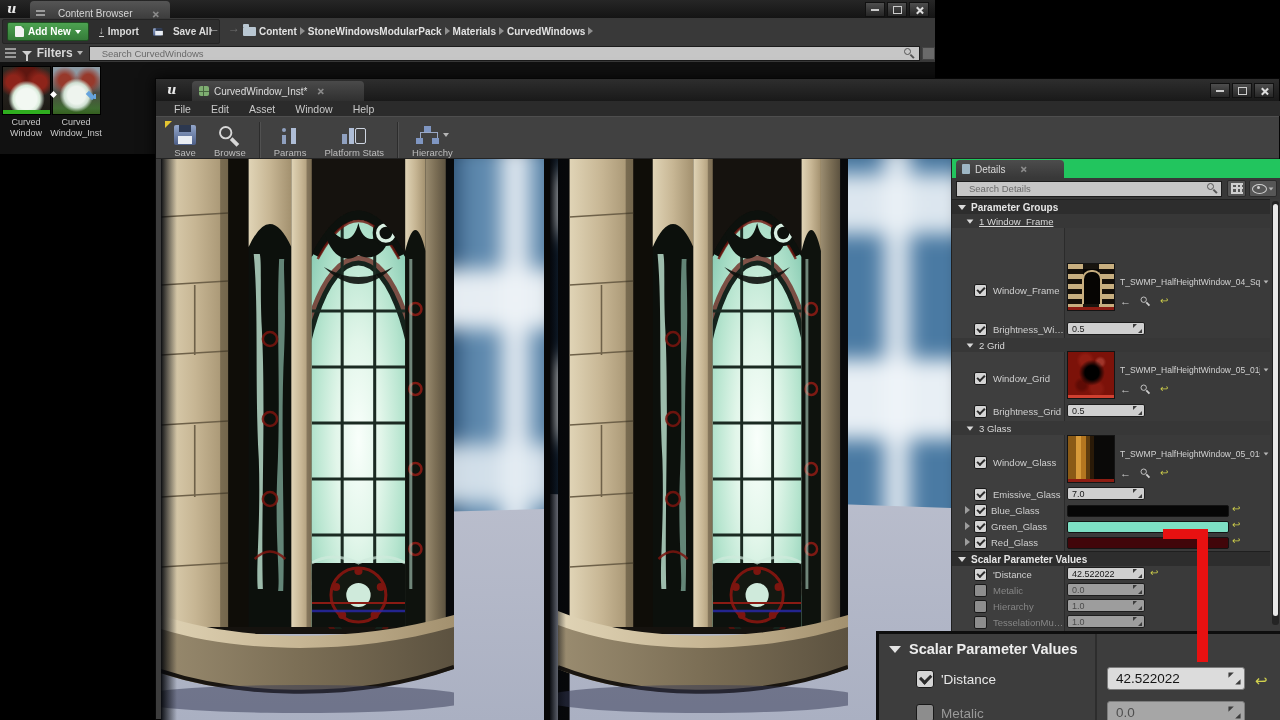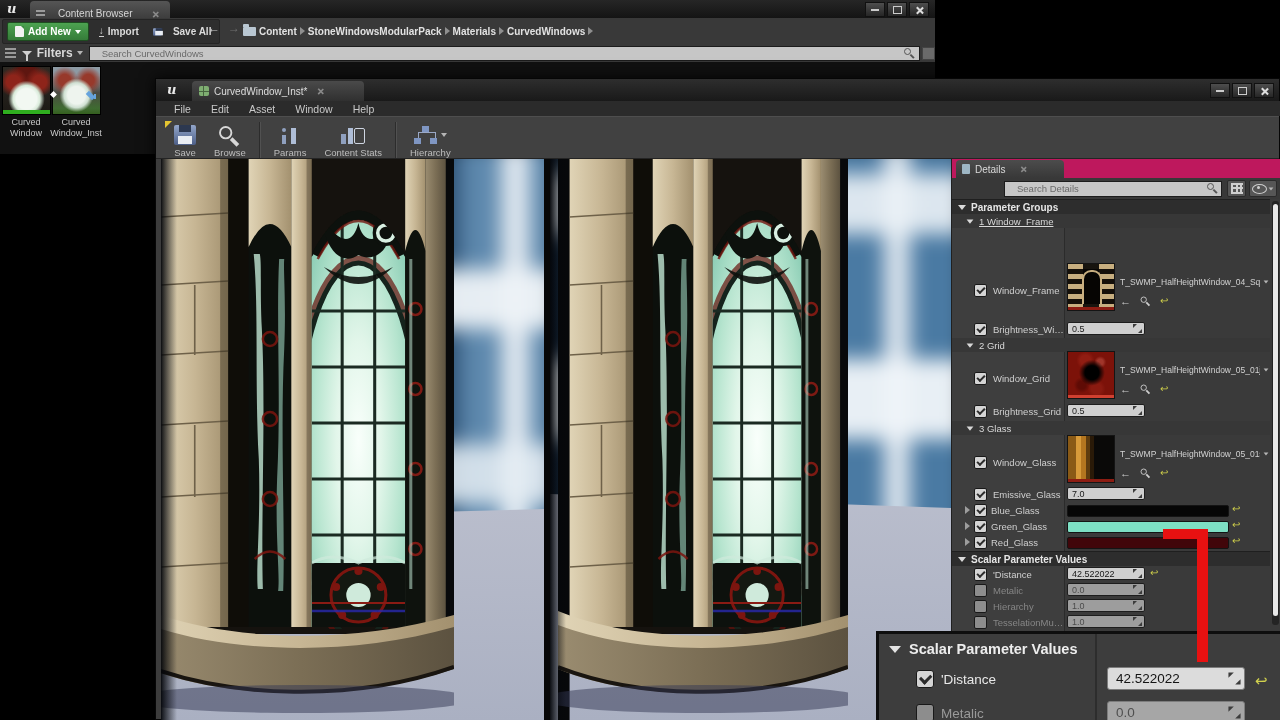--- a/index.html
+++ b/index.html
@@ -128,21 +128,21 @@
     linear-gradient(90deg, rgba(240,244,248,0) 0 62%, rgba(240,244,248,.85) 62% 67%, rgba(240,244,248,0) 67% 81%, rgba(240,244,248,.9) 81% 87%, rgba(240,244,248,0) 87%),
     linear-gradient(90deg,#0b1624 0 5%, #1e3a57 5% 52%, #4a7aa3 52% 100%);}
   .floor{position:absolute;left:0;right:0;bottom:0;background:linear-gradient(180deg,#b9bdcc,#aab0c2);}
   .floor.fl{top:350px;clip-path:polygon(0 10px,100% 0,100% 100%,0 100%);}
   .floor.fr{top:335px;clip-path:polygon(0 0,100% 14px,100% 100%,0 100%);}
   .edge-dark{position:absolute;left:0;top:0;width:16px;height:100%;background:linear-gradient(90deg,rgba(4,6,10,.95),rgba(4,6,10,0));}
   svg.win{position:absolute;top:0;height:562px;}
 
   
   #details{position:absolute;left:795px;top:80px;width:330px;height:472px;background:#3a3a3a;border-left:1px solid #202020;box-sizing:border-box;font-size:9.5px;color:#cfcfcf;}
-  .dt-tabbar{position:absolute;left:0;top:0;width:100%;height:19px;background:#be185d;}
+  .dt-tabbar{position:absolute;left:0;top:0;width:100%;height:19px;background:#22c55e;}
   .dttab{position:absolute;left:4px;top:1px;width:96px;height:18px;background:linear-gradient(#4c4c4c,#383838);border-radius:4px 4px 0 0;display:flex;align-items:center;gap:5px;padding:0 6px;color:#d9d9d9;font-size:10px;}
   .dt-search{position:absolute;left:0;top:19px;width:100%;height:21px;background:#383838;display:flex;align-items:center;gap:3px;padding:0 4px;box-sizing:border-box;}
   .iconbtn{width:17px;height:15px;background:#565656;border:1px solid #2a2a2a;border-radius:2px;display:flex;align-items:center;justify-content:center;gap:1px;}
   .dt-body{position:absolute;left:0;top:40px;width:100%;height:432px;overflow:hidden;}
   .lcolbg{position:absolute;left:0;top:0;width:112px;height:100%;background:#3e3e3e;}
   .coldiv{position:absolute;left:112px;top:0;width:1px;height:100%;background:#2b2b2b;}
   .cat{position:absolute;left:0;width:318px;height:15px;background:#2d2d2d;border-top:1px solid #1f1f1f;display:flex;align-items:center;gap:5px;padding-left:6px;font-weight:bold;font-size:10px;color:#e6e6e6;box-sizing:border-box;}
   .sub{position:absolute;left:0;width:318px;height:14px;background:#373737;display:flex;align-items:center;gap:5px;padding-left:14px;color:#d9d9d9;box-sizing:border-box;}
   .lrow{position:absolute;left:0;width:112px;display:flex;align-items:center;gap:6px;padding-left:22px;box-sizing:border-box;}
   .lrow.witharrow{padding-left:13px;gap:4px;}
@@ -432,21 +432,21 @@
             </span>
           </span>
         <span>Params</span>
       </div>
       <div class="tbbig">
         <span class="ic">
             <span class="pstats">
               <span class="phone"></span>
             </span>
           </span>
-        <span>Content Stats</span>
+        <span>Platform Stats</span>
       </div>
       <div class="vsep"></div>
       <div class="tbbig">
         <span class="ic row" style="gap:3px;">
           <span class="hier">
               <i class="n1"></i>
               <i class="n2"></i>
               <i class="n3"></i>
             </span>
           <span class="cdown"></span>
@@ -477,21 +477,21 @@
 
     <div id="details">
       <div class="dt-tabbar">
         <div class="dttab">
           <span class="docico"></span>
           <span>Details</span>
           <span class="xicon" style="color:#8a8a8a;transform:scale(.75);margin-left:8px;"></span>
         </div>
       </div>
       <div class="dt-search">
-        <input class="searchbox" style="flex: 1 1 0%; height: 14px; margin-left: 48px;" readonly="" placeholder="Search Details">
+        <input class="searchbox" style="flex: 1 1 0%; height: 14px;" readonly="" placeholder="Search Details">
         <span class="mag" style="margin-left:-18px;margin-right:6px;"></span>
         <div class="iconbtn">
             <span class="gridico"></span>
           </div>
         <div class="iconbtn" style="width:26px;">
           <span class="eye"></span>
           <span class="cdown" style="transform:scale(.8);"></span>
         </div>
       </div>
       <div class="dt-body">

